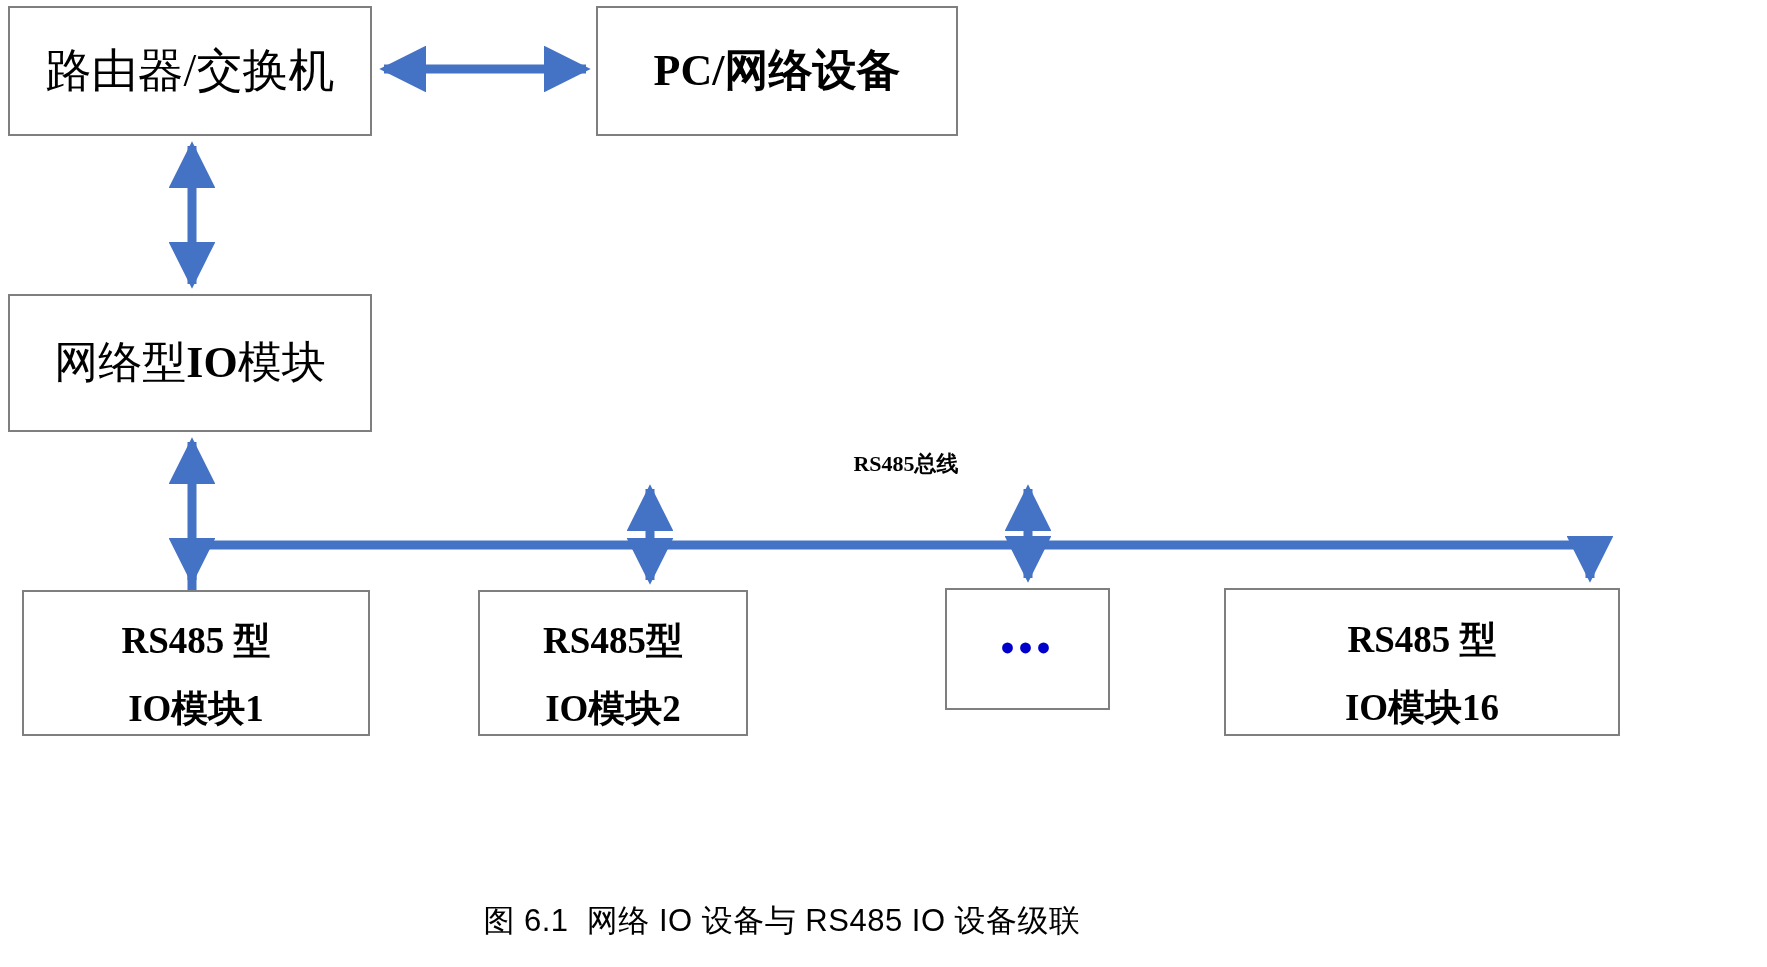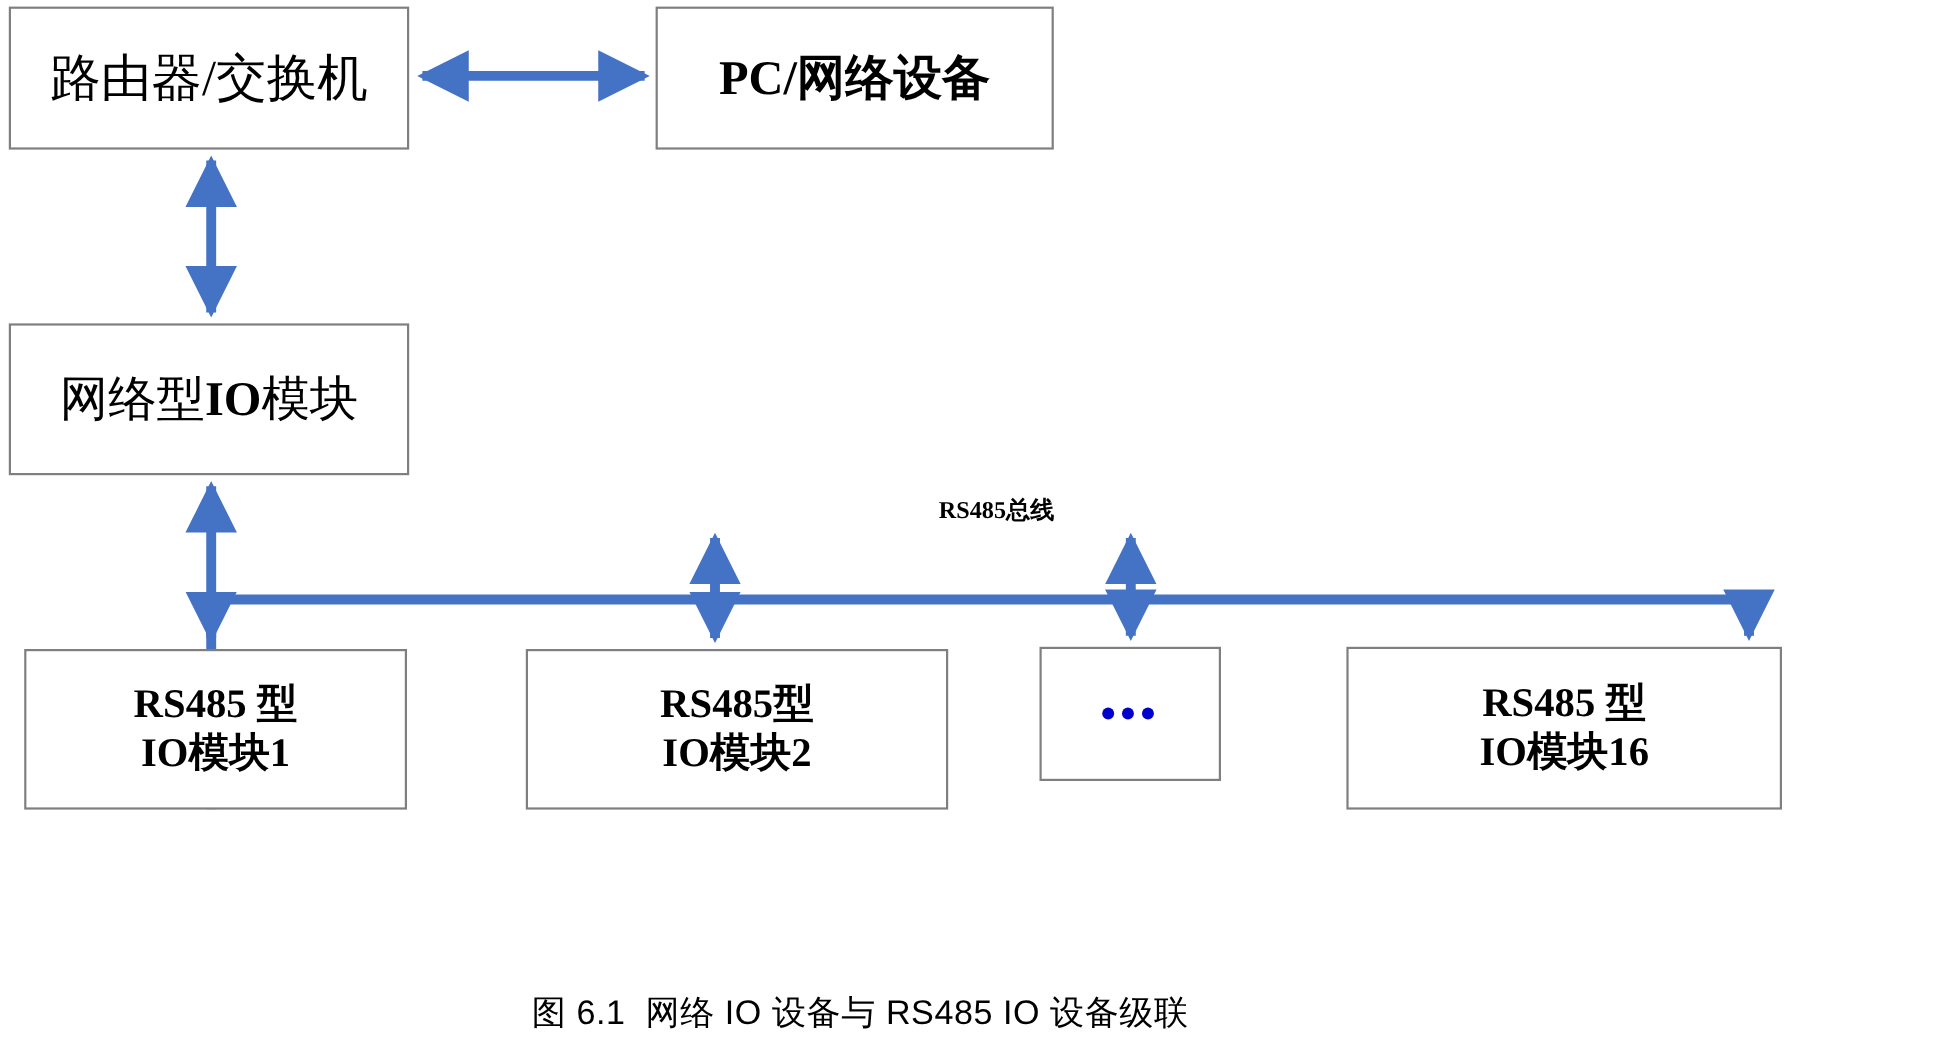--- a/index.html
+++ b/index.html
@@ -69,23 +69,24 @@
     font-size: 44px;
     font-weight: 400;
   }
   #node-netio .line b {
     font-weight: 700;
   }
   
   .rs485-node .line {
     font-size: 37px;
     font-weight: 700;
+    margin-top: 24px;
   }
   #node-rs485-1 { left: 22px;   top: 590px; width: 348px; height: 146px; }
-  #node-rs485-2 { left: 478px;  top: 590px; width: 384px; height: 146px; }
+  #node-rs485-2 { left: 478px;  top: 590px; width: 270px; height: 146px; }
   #node-ellipsis{ left: 945px;  top: 588px; width: 165px; height: 122px; }
   #node-rs485-16{ left: 1224px; top: 588px; width: 396px; height: 148px; }
   #node-ellipsis .dots {
     font-size: 40px;
     font-weight: 700;
     letter-spacing: 4px;
     line-height: 1;
   }
   
   #bus-label {

